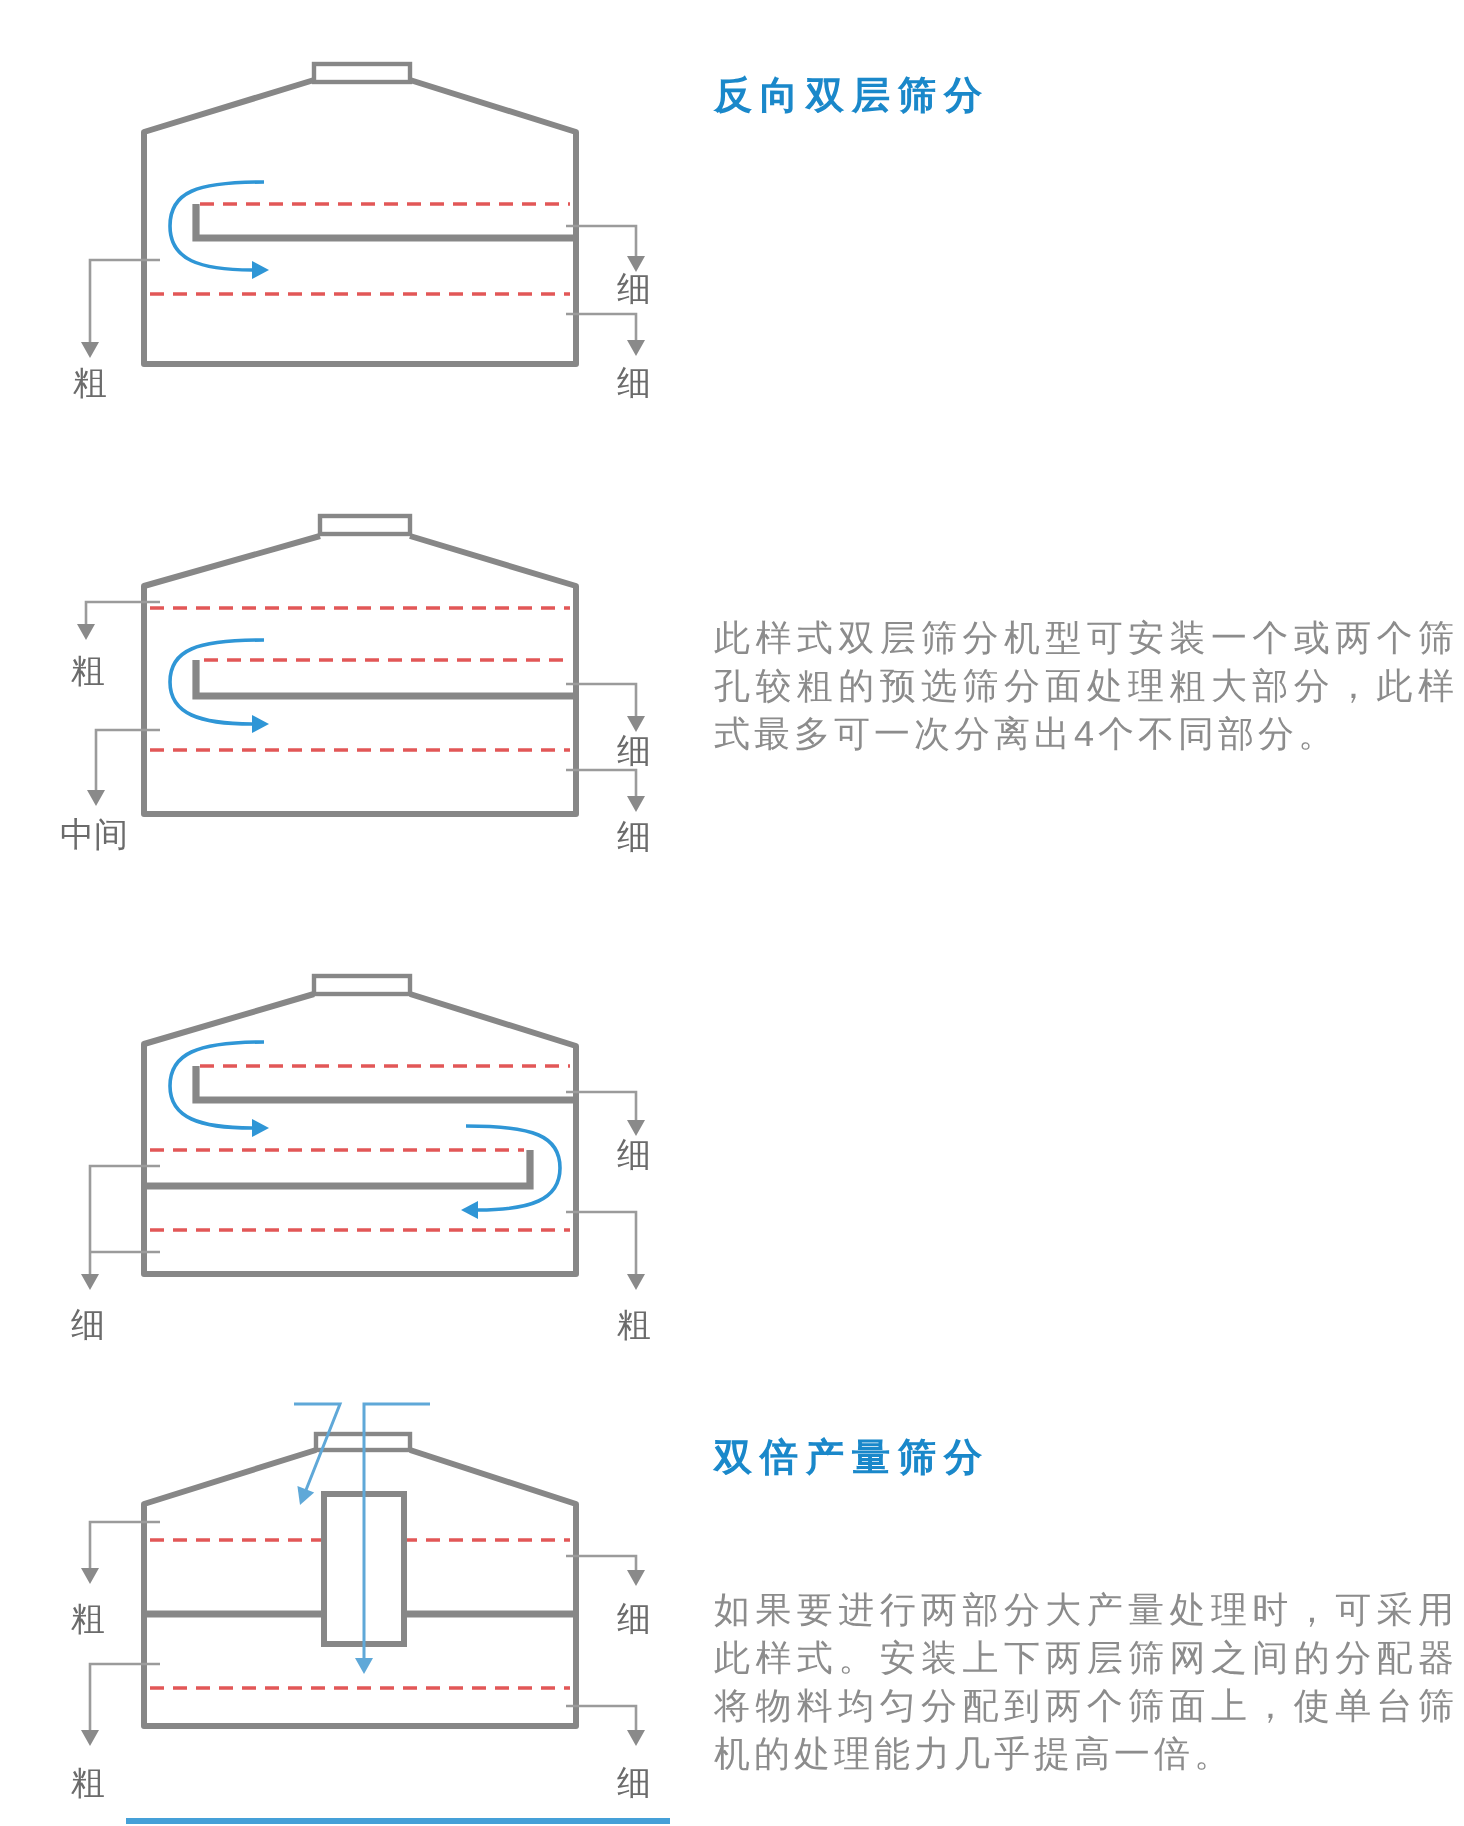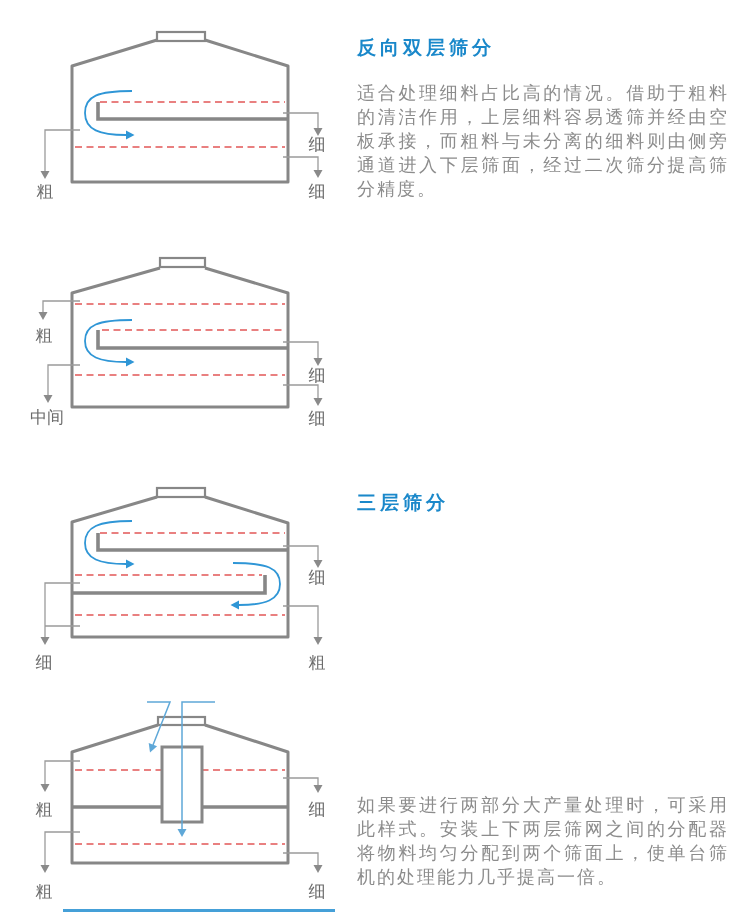--- a/index.html
+++ b/index.html
@@ -24,41 +24,41 @@
   .dlabel{fill:#6b6b6b;font-size:17px;text-anchor:middle;
           font-family:"Liberation Sans","DejaVu Sans",sans-serif;}
   #footer-line{position:absolute;left:63px;top:909px;width:272px;height:3px;background:#45a0d8;}
 </style>
 </head>
 <body>
 
 <div id="stage">
 
   <h3 class="sec-title" style="top:35px">反向双层筛分</h3>
-  <p class="sec-body" style="top:81px">适合处理细料占比高的情况。借助于粗料的清洁作用，上层细料容易透筛并经由空板承接，而粗料与未分离的细料则由侧旁通道进入下层筛面，经过二次筛分提高筛分精度。</p>
 
   <svg class="diagram" style="top:25px" width="350" height="180" viewBox="0 25 350 180">
     <rect class="inlet" x="157" y="32" width="48" height="9"></rect>
     <path class="machine" d="M157,40 L72,66 L72,182 L288,182 L288,66 L205,40"></path>
     <line class="deck" x1="100" y1="102" x2="285" y2="102"></line>
     <path class="plate" d="M98,102 L98,119 L288,119"></path>
     <line class="deck" x1="75" y1="147" x2="285" y2="147"></line>
     <path class="flow" d="M132,91 C98,91 85,96 85,113 C85,130 100,135 126,135"></path>
     <polygon class="farrow" points="126,130.5 126,139.5 134.5,135"></polygon>
     <path class="outlet" d="M80,130 L45,130 L45,171"></path>
     <polygon class="oarrow" points="40.5,171 49.5,171 45,179"></polygon>
     <text class="dlabel" x="45" y="197">粗</text>
     <path class="outlet" d="M283,113 L318,113 L318,128"></path>
     <polygon class="oarrow" points="313.5,128 322.5,128 318,136"></polygon>
     <text class="dlabel" x="317" y="150">细</text>
     <path class="outlet" d="M283,157 L318,157 L318,170"></path>
     <polygon class="oarrow" points="313.5,170 322.5,170 318,178"></polygon>
     <text class="dlabel" x="317" y="197">细</text>
   </svg>
 
+  <p class="sec-body" style="top:307px">此样式双层筛分机型可安装一个或两个筛孔较粗的预选筛分面处理粗大部分，此样式最多可一次分离出4个不同部分。</p>
 
   <svg class="diagram" style="top:252px" width="350" height="175" viewBox="0 252 350 175">
     <rect class="inlet" x="160" y="258" width="45" height="9"></rect>
     <path class="machine" d="M160,268 L72,293 L72,407 L288,407 L288,293 L205,268"></path>
     <line class="deck" x1="75" y1="304" x2="285" y2="304"></line>
     <line class="deck" x1="102" y1="330" x2="285" y2="330"></line>
     <path class="plate" d="M98,330 L98,348 L288,348"></path>
     <line class="deck" x1="75" y1="375" x2="285" y2="375"></line>
     <path class="flow" d="M132,320 C98,320 85,325 85,341 C85,357 100,362 126,362"></path>
     <polygon class="farrow" points="126,357.5 126,366.5 134.5,362"></polygon>
@@ -69,21 +69,20 @@
     <polygon class="oarrow" points="43.5,395 52.5,395 48,403"></polygon>
     <text class="dlabel" x="47" y="423">中间</text>
     <path class="outlet" d="M283,342 L318,342 L318,358"></path>
     <polygon class="oarrow" points="313.5,358 322.5,358 318,366"></polygon>
     <text class="dlabel" x="317" y="381">细</text>
     <path class="outlet" d="M283,385 L318,385 L318,398"></path>
     <polygon class="oarrow" points="313.5,398 322.5,398 318,406"></polygon>
     <text class="dlabel" x="317" y="424">细</text>
   </svg>
 
-  <h3 class="sec-title" style="top:490px">三层筛分</h3>
 
   <svg class="diagram" style="top:482px" width="350" height="195" viewBox="0 482 350 195">
     <rect class="inlet" x="157" y="488" width="48" height="9"></rect>
     <path class="machine" d="M157,497 L72,522 L72,637 L288,637 L288,523 L205,497"></path>
     <line class="deck" x1="100" y1="533" x2="285" y2="533"></line>
     <path class="plate" d="M98,533 L98,550 L288,550"></path>
     <line class="deck" x1="75" y1="575" x2="262" y2="575"></line>
     <path class="plate" d="M265,575 L265,593 L72,593"></path>
     <line class="deck" x1="75" y1="615" x2="285" y2="615"></line>
     <path class="flow" d="M132,521 C98,521 85,527 85,543 C85,559 100,564 126,564"></path>
@@ -94,20 +93,21 @@
     <polygon class="oarrow" points="40.5,637 49.5,637 45,645"></polygon>
     <text class="dlabel" x="44" y="668">细</text>
     <path class="outlet" d="M283,546 L318,546 L318,560"></path>
     <polygon class="oarrow" points="313.5,560 322.5,560 318,568"></polygon>
     <text class="dlabel" x="317" y="583">细</text>
     <path class="outlet" d="M283,606 L318,606 L318,637"></path>
     <polygon class="oarrow" points="313.5,637 322.5,637 318,645"></polygon>
     <text class="dlabel" x="317" y="668">粗</text>
   </svg>
 
+  <h3 class="sec-title" style="top:716px">双倍产量筛分</h3>
   <p class="sec-body" style="top:793px">如果要进行两部分大产量处理时，可采用此样式。安装上下两层筛网之间的分配器将物料均匀分配到两个筛面上，使单台筛机的处理能力几乎提高一倍。</p>
 
   <svg class="diagram" style="top:698px" width="350" height="202" viewBox="0 698 350 202">
     <rect class="inlet" x="158" y="717" width="47" height="8"></rect>
     <path class="machine" d="M158,725 L72,752 L72,863 L288,863 L288,752 L205,725"></path>
     <line class="deck" x1="75" y1="770" x2="285" y2="770"></line>
     <line class="deck" x1="75" y1="844" x2="285" y2="844"></line>
     <line class="plate" x1="72" y1="807" x2="288" y2="807"></line>
     <rect x="162" y="747" width="40" height="75" fill="#ffffff" stroke="#878787" stroke-width="3"></rect>
     <path class="flowthin" d="M147,702 L170,702 L153,745"></path>

